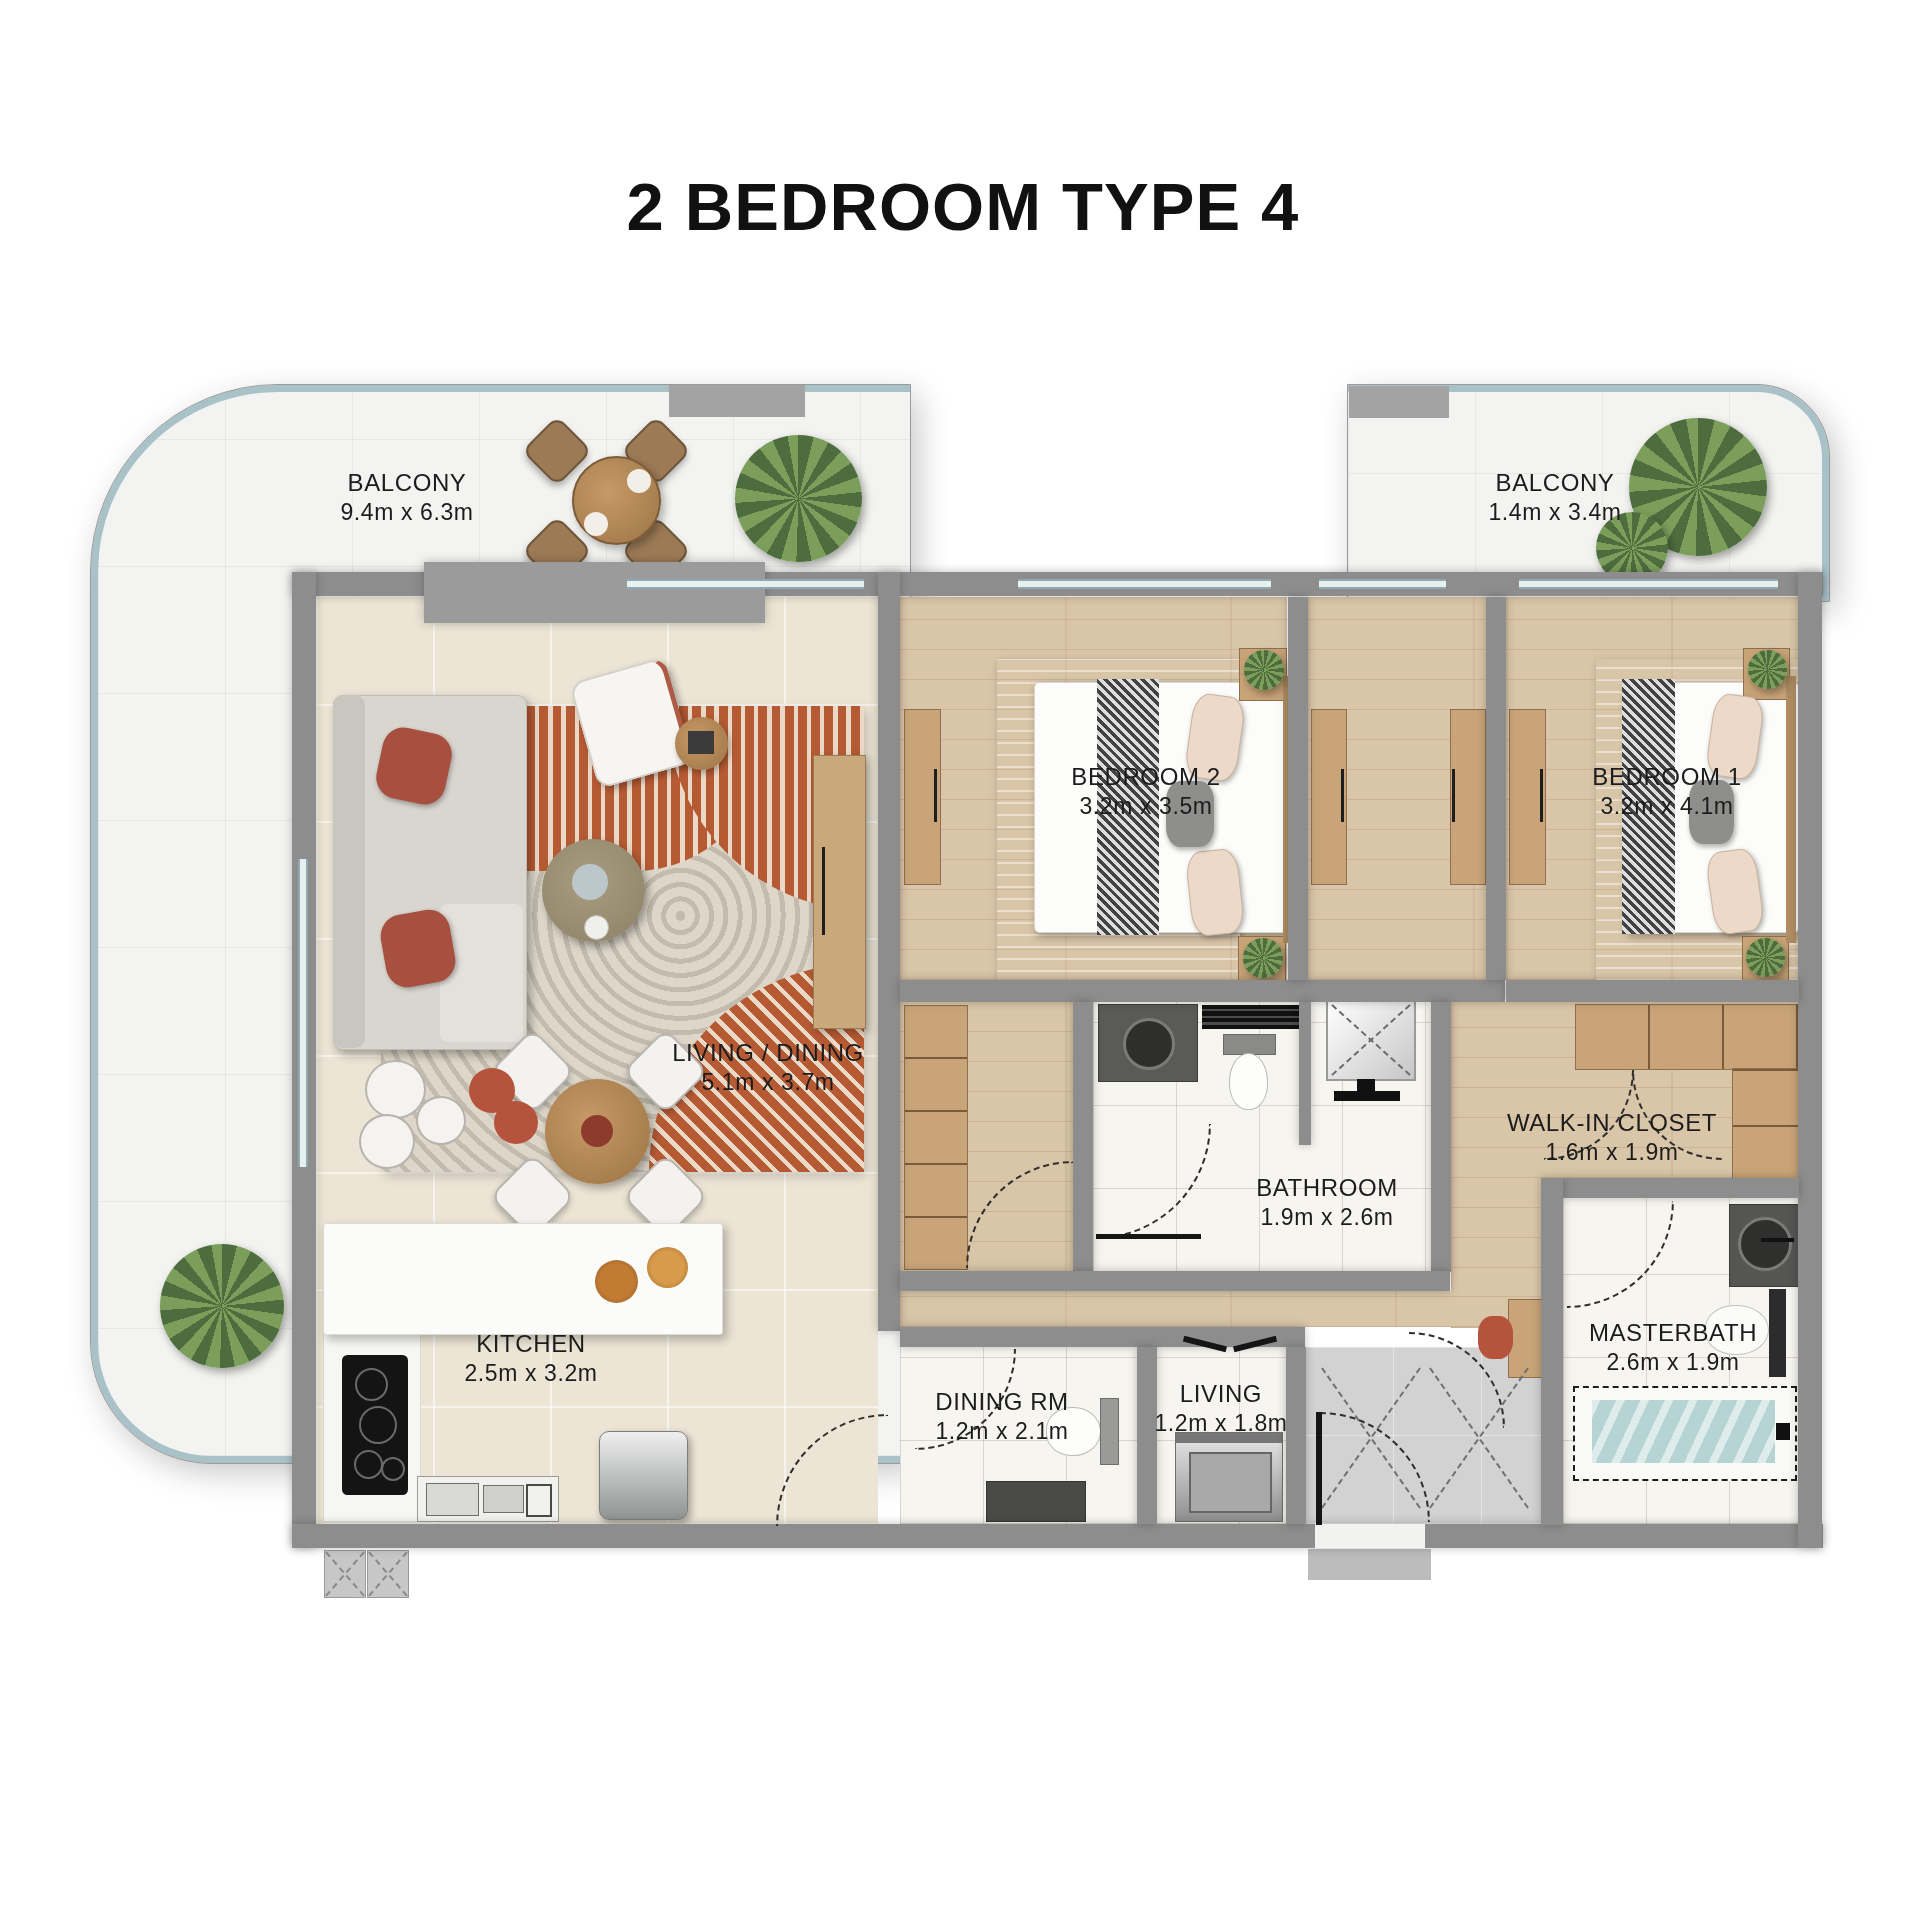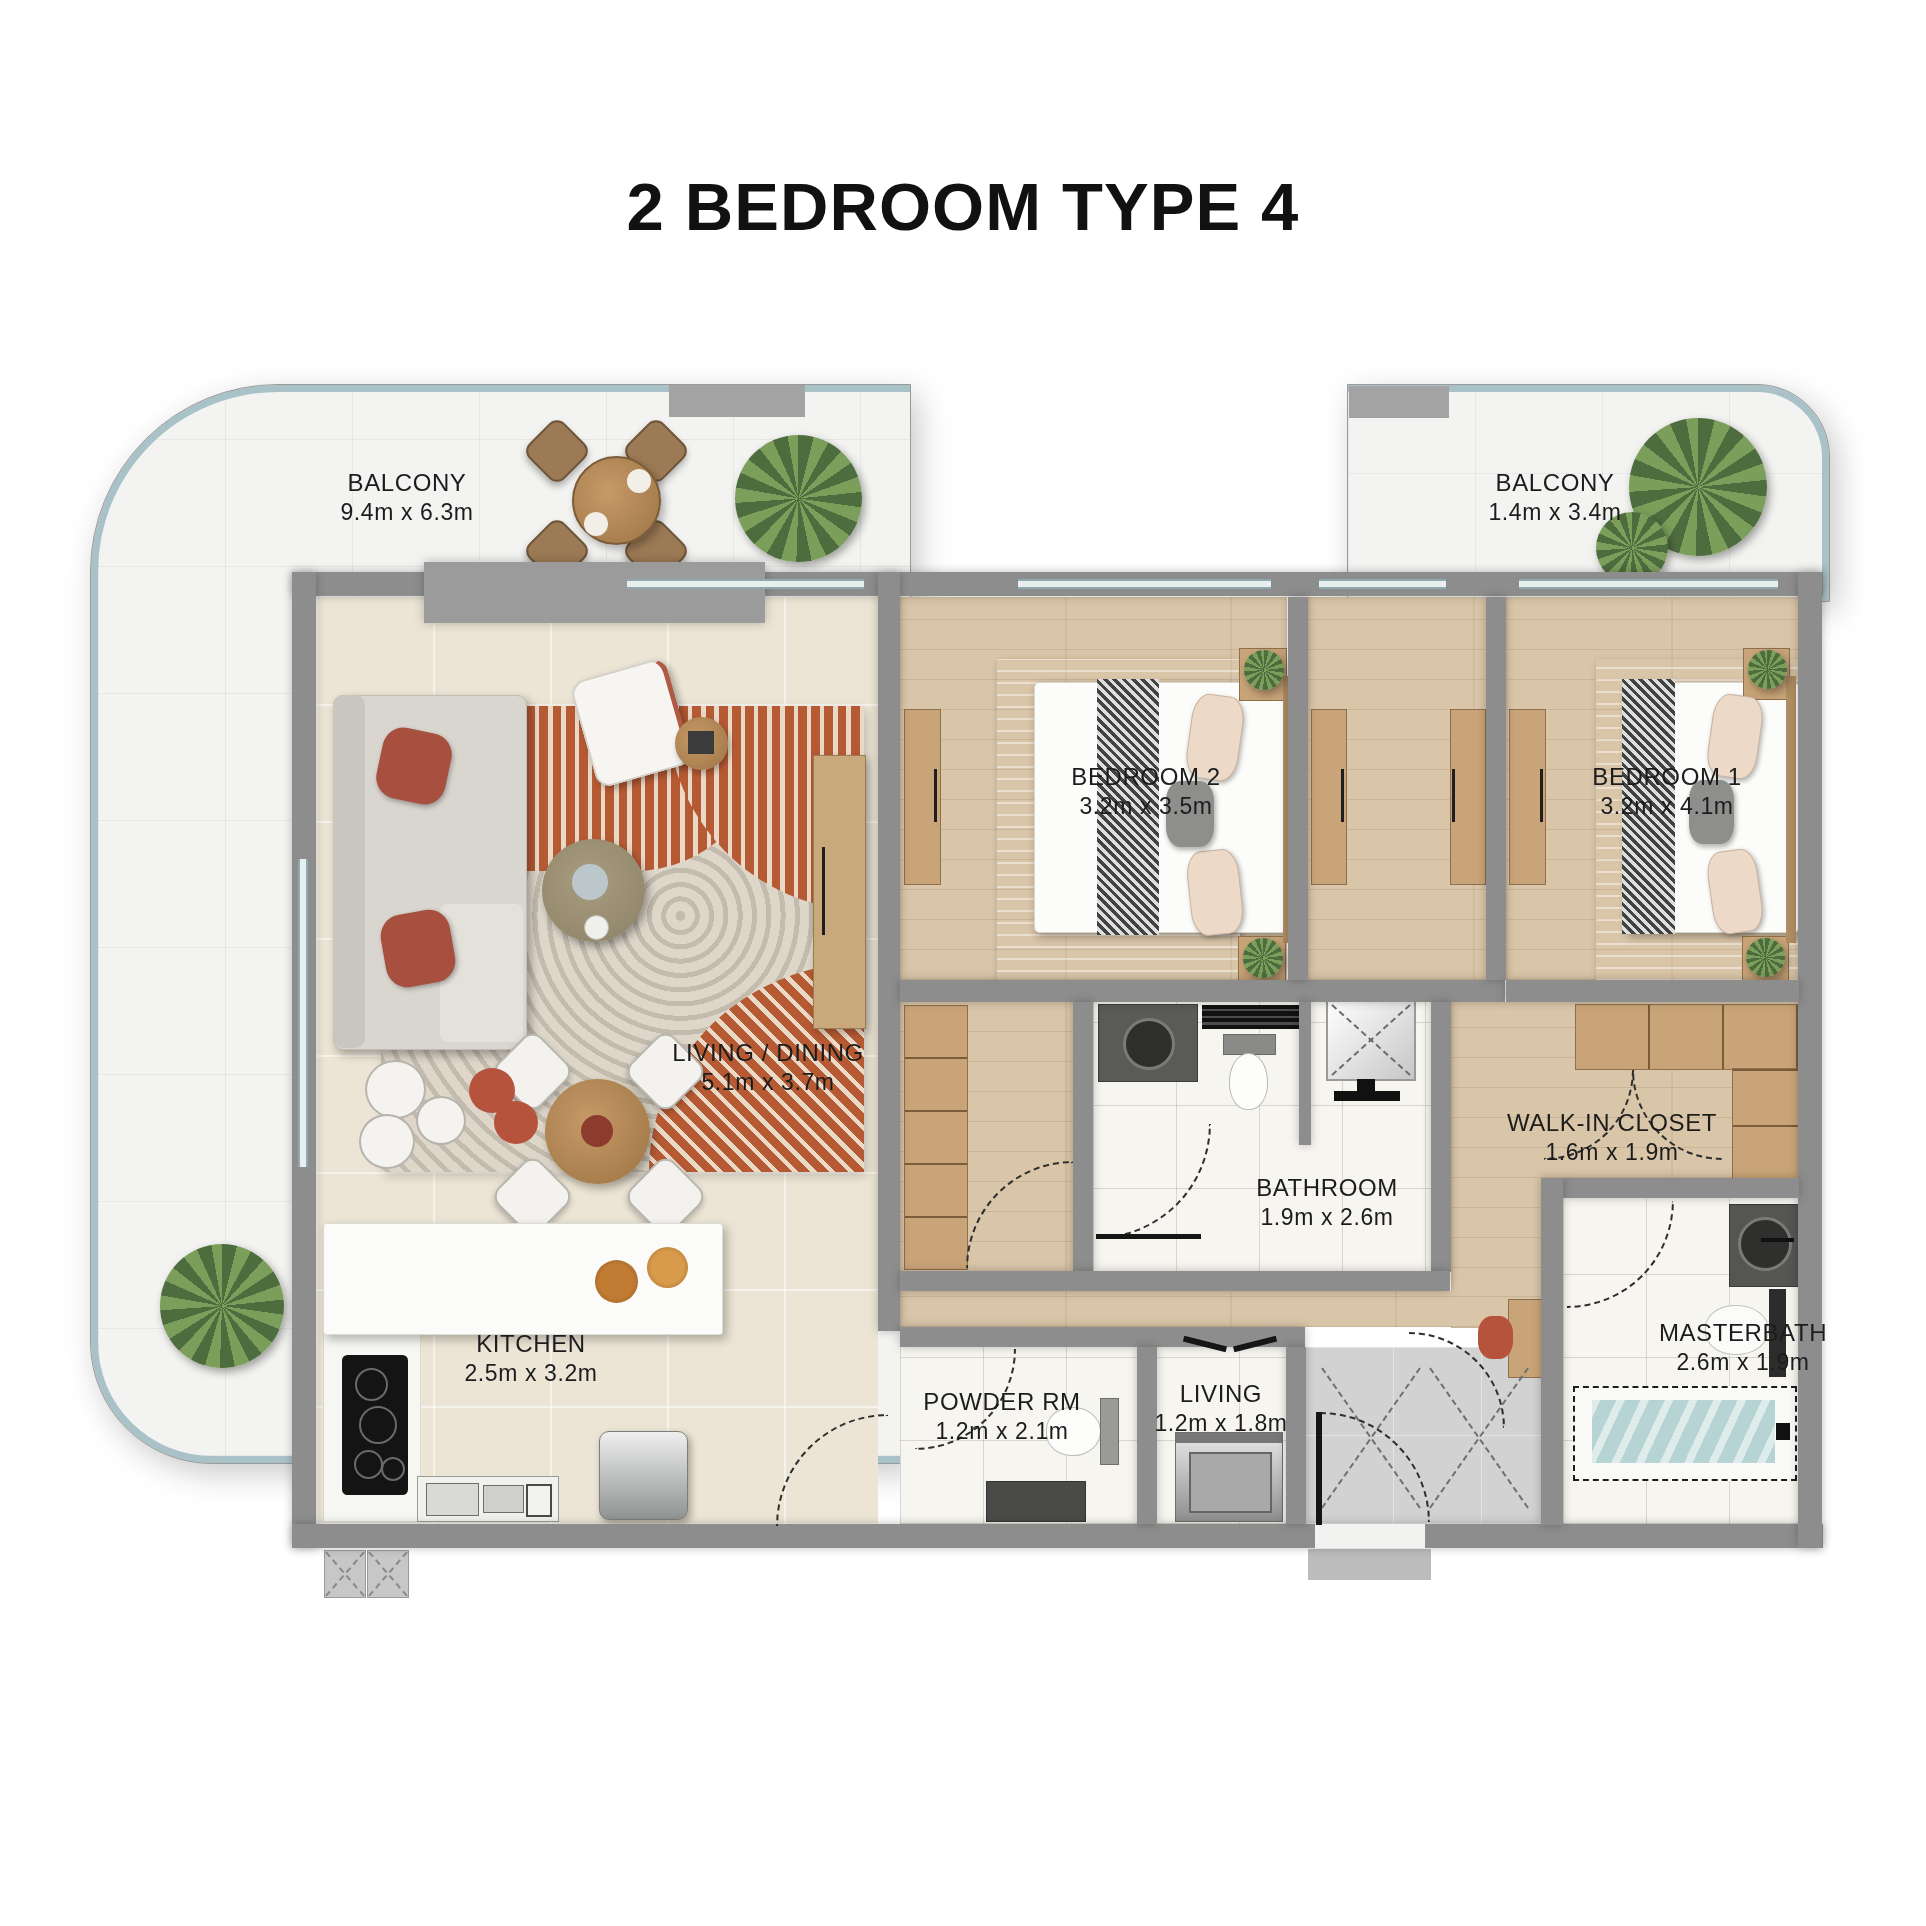--- a/index.html
+++ b/index.html
@@ -308,26 +308,26 @@
   </div>
   <div class="room-label" style="left:1612px;top:1138px;">
     <span class="rname">WALK-IN CLOSET</span>
     <span class="rdims">1.6m x 1.9m</span>
   </div>
   <div class="room-label" style="left:531px;top:1359px;">
     <span class="rname">KITCHEN</span>
     <span class="rdims">2.5m x 3.2m</span>
   </div>
   <div class="room-label" style="left:1002px;top:1417px;">
-    <span class="rname">POWDER RM</span>
+    <span class="rname">DINING RM</span>
     <span class="rdims">1.2m x 2.1m</span>
   </div>
   <div class="room-label" style="left:1221px;top:1409px;">
     <span class="rname">LIVING</span>
     <span class="rdims">1.2m x 1.8m</span>
   </div>
-  <div class="room-label" style="left:1743px;top:1348px;">
+  <div class="room-label" style="left:1673px;top:1348px;">
     <span class="rname">MASTERBATH</span>
     <span class="rdims">2.6m x 1.9m</span>
   </div>
 
 </div>
 
 
 </body></html>

